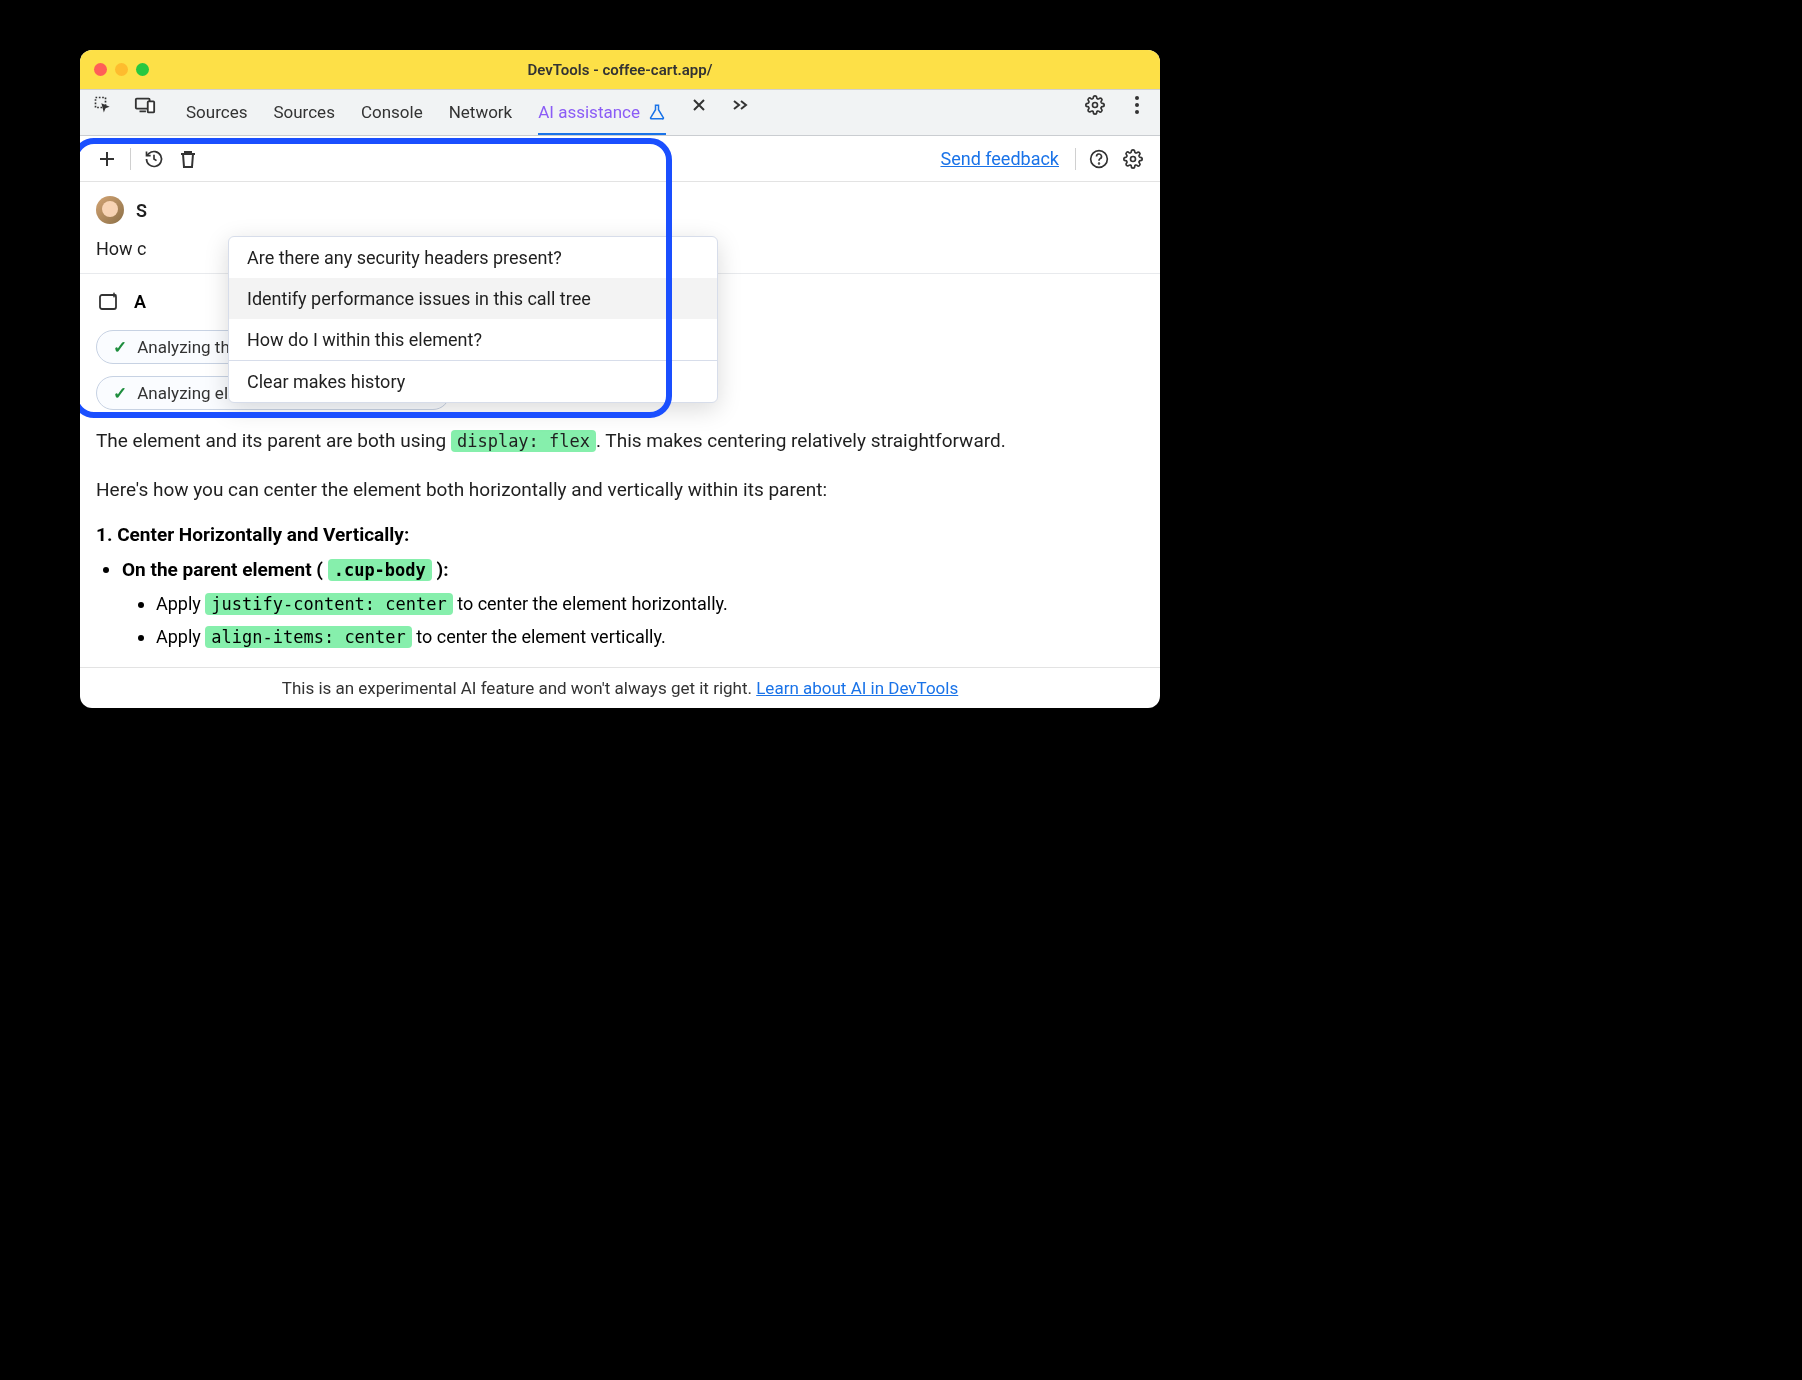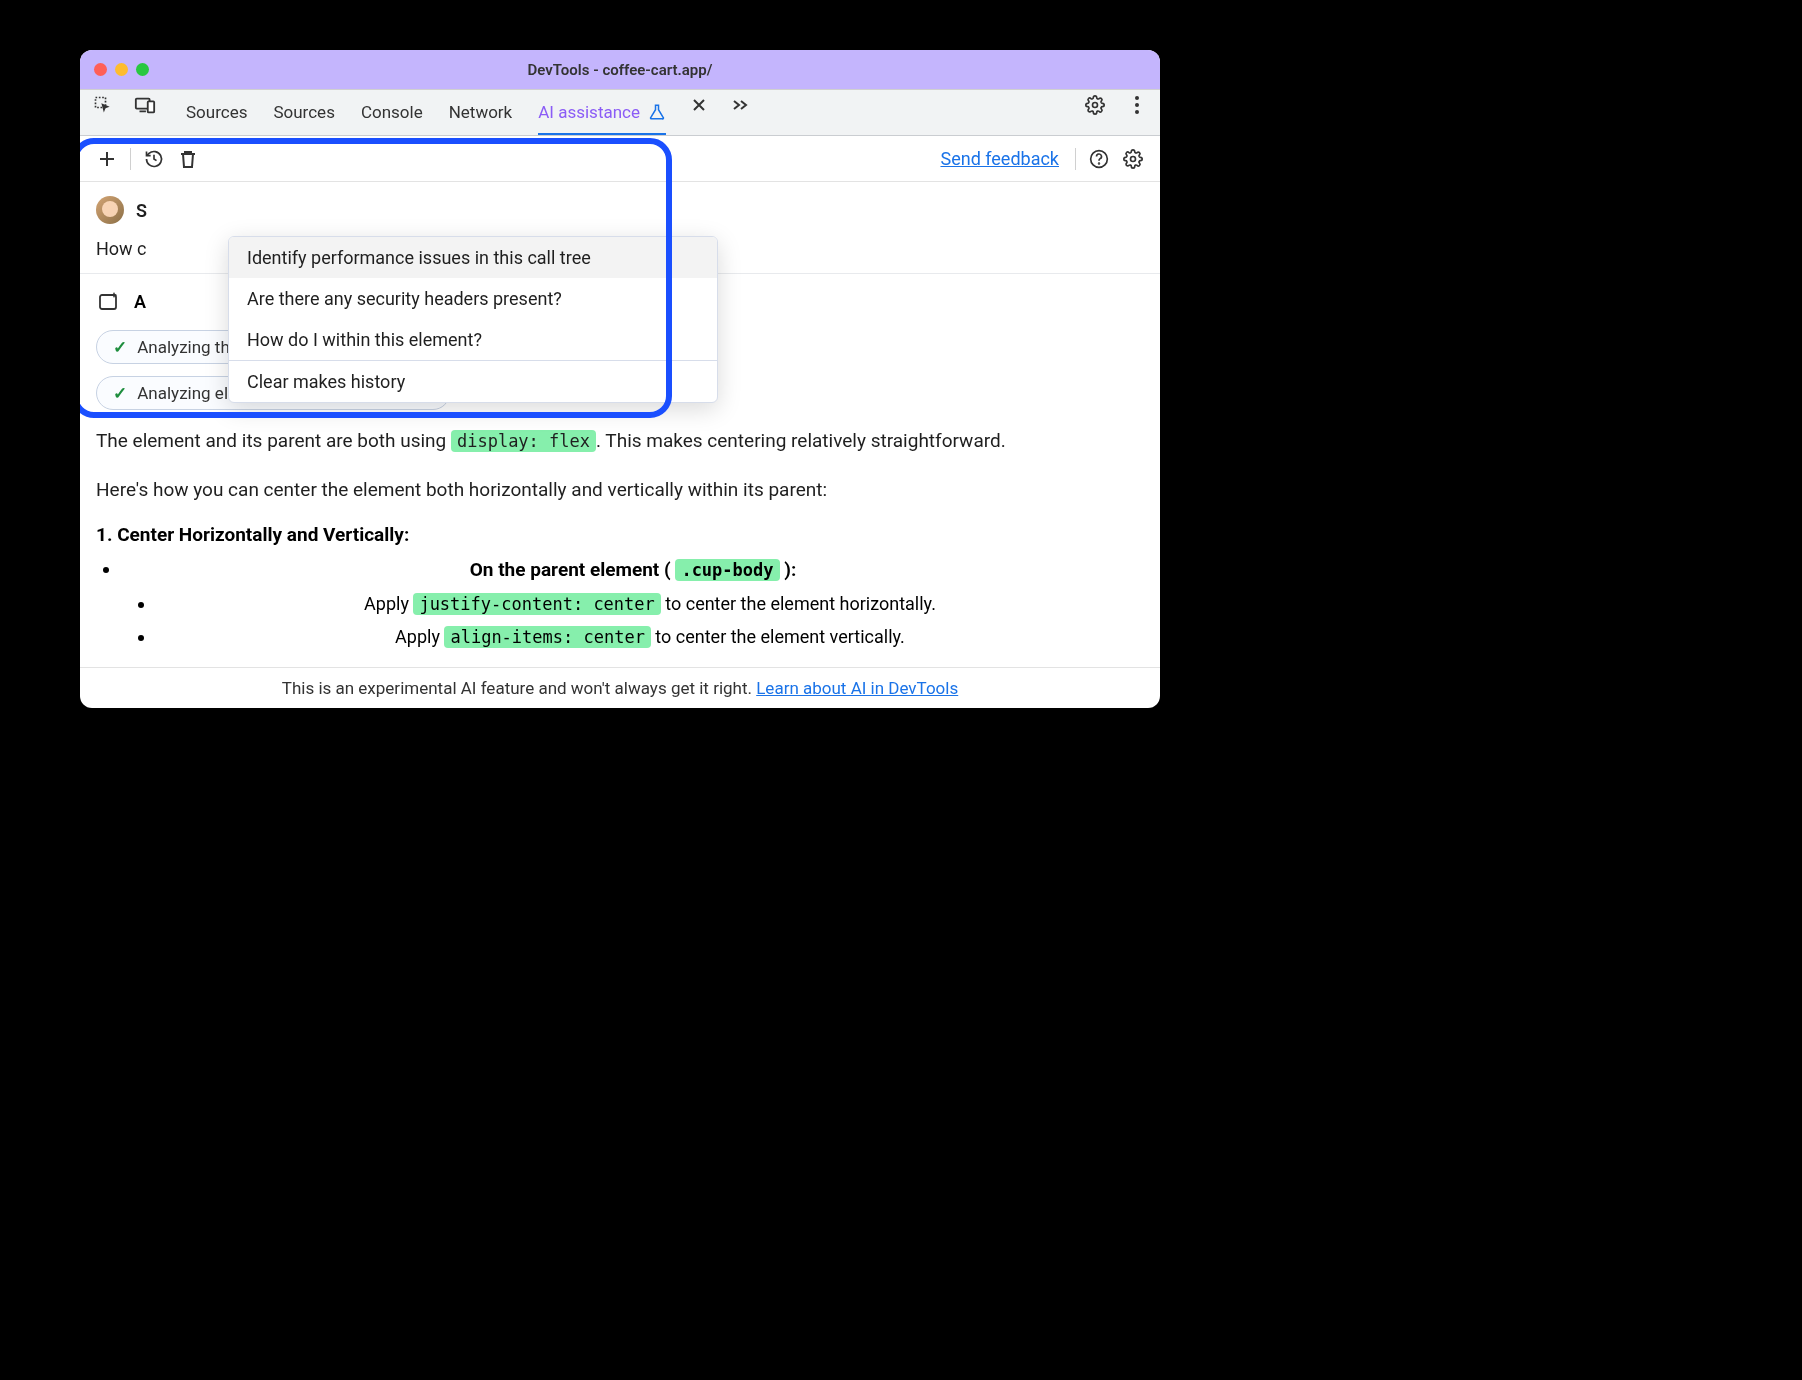--- a/index.html
+++ b/index.html
@@ -15,21 +15,21 @@
   left: 80px;
   top: 50px;
   width: 1080px;
   background: #fff;
   border-radius: 12px;
   box-shadow: 0 20px 60px rgba(0,0,0,0.5);
   overflow: hidden;
 }
 .titlebar {
   height: 40px;
-  background: #c4b5fd;
+  background: #fde047;
   display: flex;
   align-items: center;
   position: relative;
   border-bottom: 1px solid #d0d0d0;
 }
 .traffic-lights {
   display: flex;
   gap: 8px;
   padding-left: 14px;
 }
@@ -183,21 +183,21 @@
   padding: 1px 6px;
   border-radius: 4px;
   font-size: 17px;
 }
 .section-head {
   padding: 8px 16px;
   font-size: 19px;
   font-weight: 700;
 }
 ul.main-list { list-style: disc; padding-left: 42px; font-size: 19px; }
-ul.main-list > li { padding: 4px 16px 4px 0; text-align: center; }
+ul.main-list > li { padding: 4px 16px 4px 0; }
 ul.sub-list { list-style: disc; padding-left: 34px; font-size: 18px; margin-top: 6px; }
 ul.sub-list > li { padding: 6px 0; }
 .bold { font-weight: 700; }
 .footer {
   border-top: 1px solid #e3e3e3;
   text-align: center;
   padding: 10px;
   font-size: 17px;
   color: #333;
 }
@@ -406,22 +406,22 @@
     </ul>
 
     <div style="height:10px"></div>
 
     <div class="footer">
       <span>This is an experimental AI feature and won't always get it right. </span><a href="#">Learn about AI in DevTools</a>
     </div>
   </div>
 
   <div class="dropdown">
+    <div class="item">Are there any security headers present?</div>
     <div class="item hover">Identify performance issues in this call tree</div>
-    <div class="item">Are there any security headers present?</div>
     <div class="item">How do I within this element?</div>
     <div class="sep"></div>
     <div class="item">Clear makes history</div>
   </div>
 
   <div class="highlight-box"></div>
 
 </div>
 
 </body></html>

